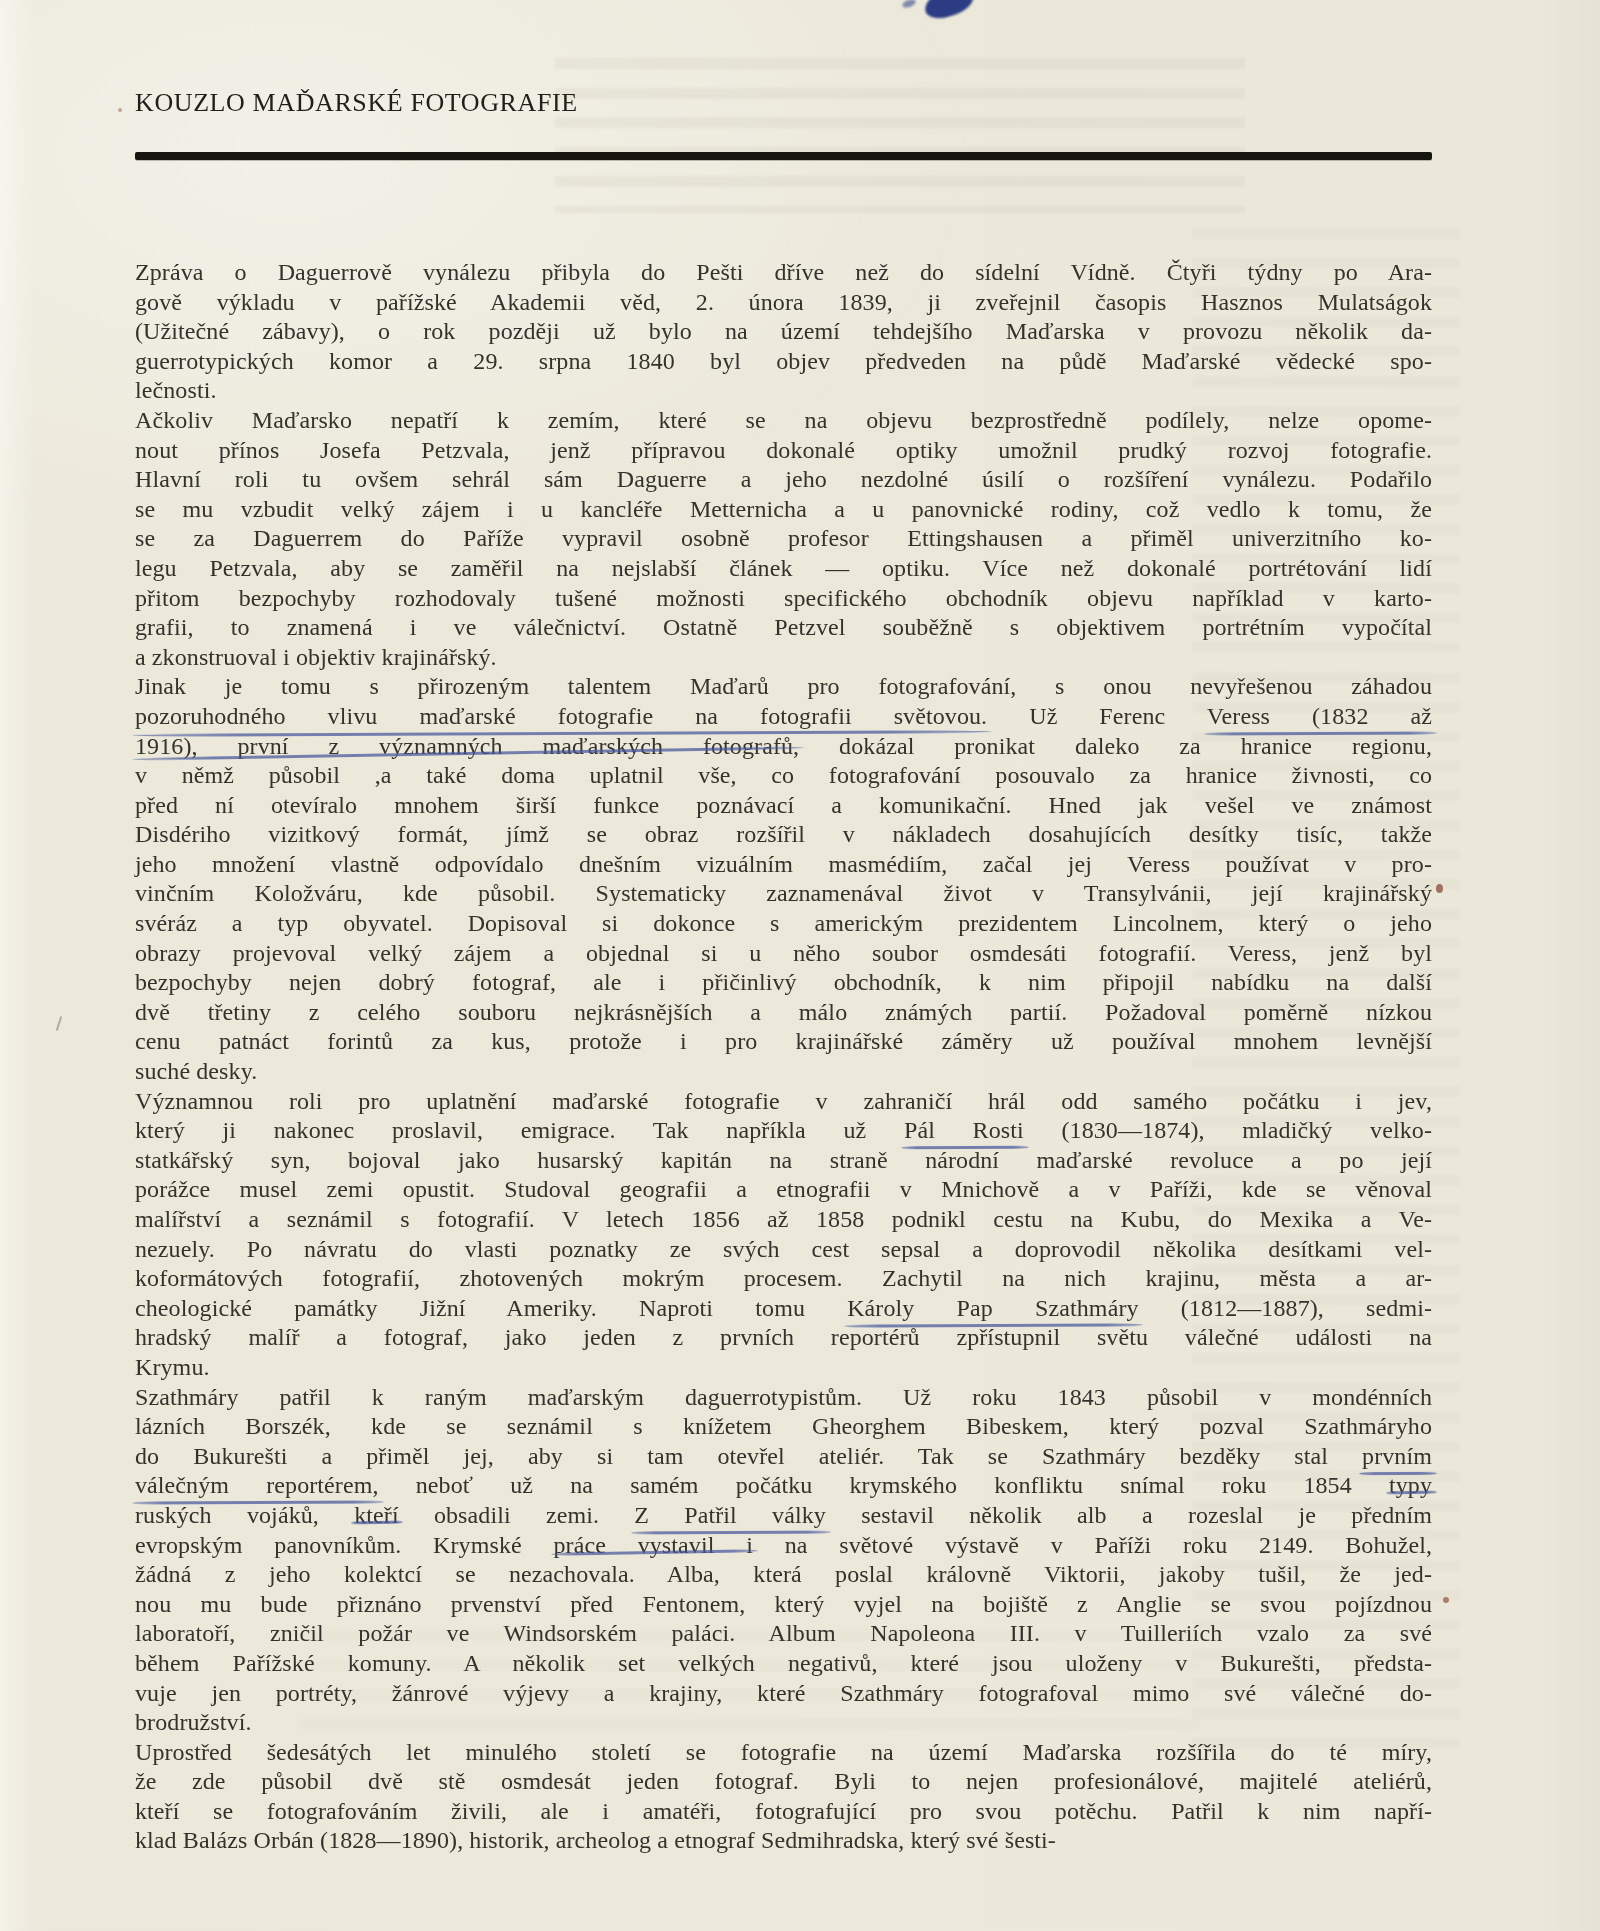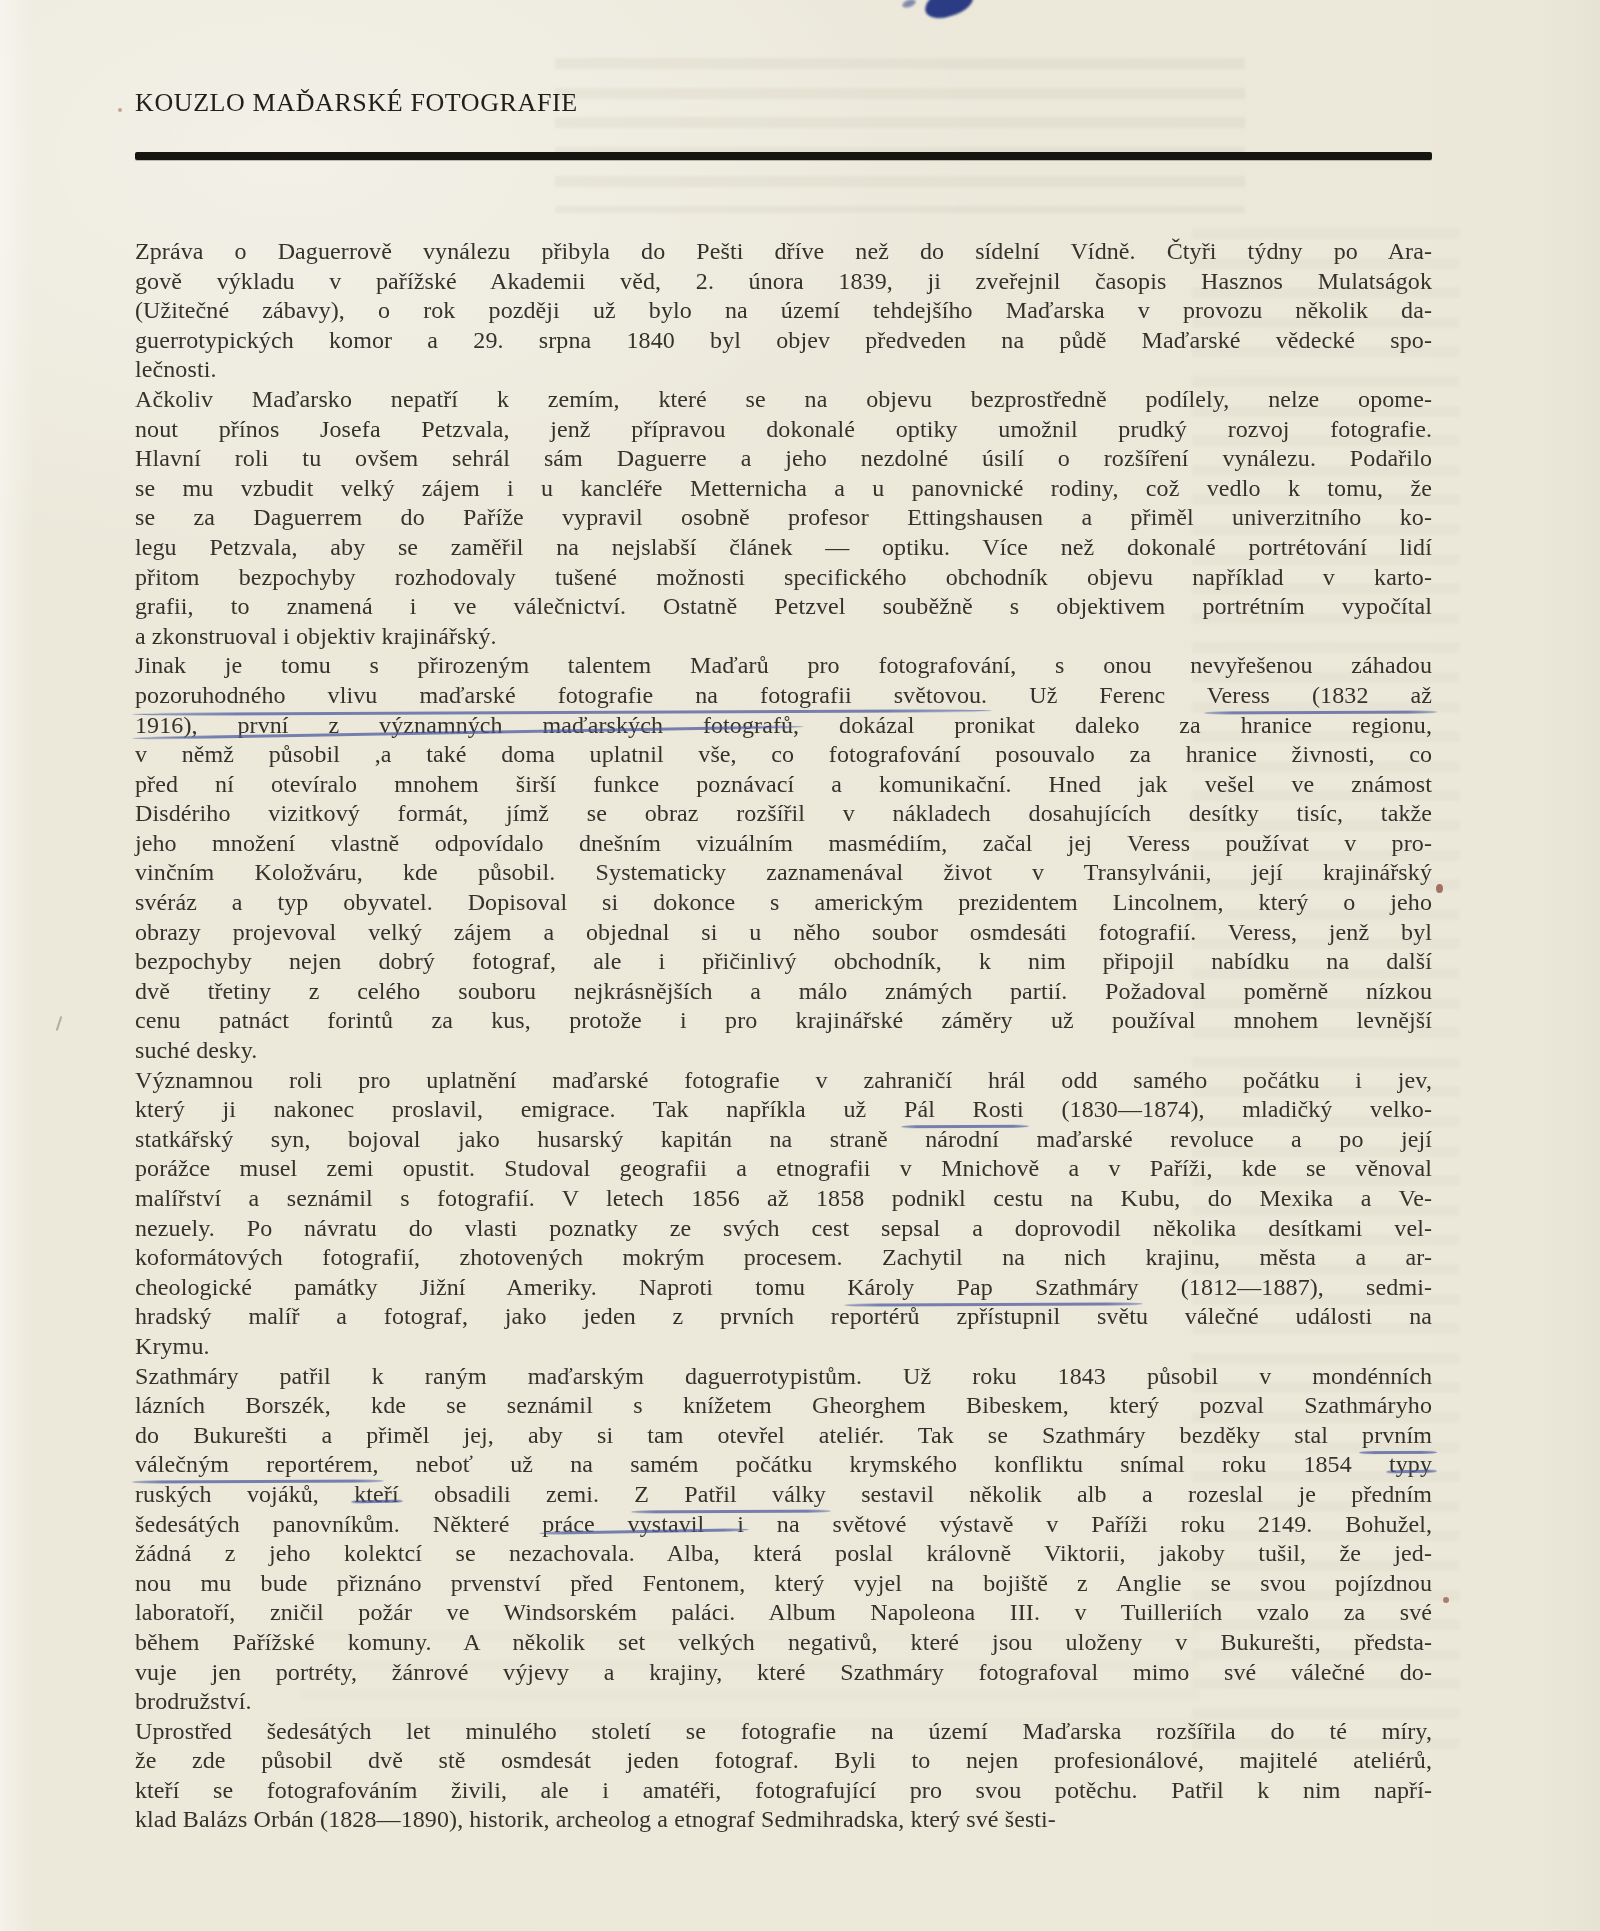--- a/index.html
+++ b/index.html
@@ -6,21 +6,21 @@
   body{width:1600px;height:1931px;background:#e7e4d6;font-family:"Liberation Serif","DejaVu Serif",serif;}
   .page{position:relative;width:1600px;height:1931px;overflow:hidden;
     background:
       radial-gradient(1200px 700px at 18% 8%, rgba(255,255,255,.35), rgba(255,255,255,0) 60%),
       linear-gradient(90deg,#f4f2e9 0px,#ece9db 34px,#ebe8da 96%,#e6e3d4 100%),
       #ebe8da;}
   .content{position:absolute;left:135px;top:88px;width:1297px;}
   .title{font-weight:normal;font-size:26px;line-height:30px;letter-spacing:.6px;color:#211f19;}
   .rule{height:8px;background:#16150f;margin-top:34px;border-radius:2px;
     box-shadow:0 1px 0 rgba(22,21,15,.25);}
-  .text-body{margin-top:77px;color:#34322b;font-size:24px;line-height:29.6px;
+  .text-body{margin-top:98px;color:#34322b;font-size:24px;line-height:29.6px;
     letter-spacing:.1px;}
   .line{text-align:justify;text-align-last:justify;height:29.6px;white-space:nowrap;}
   .line.last{text-align-last:left;font-family:Liberation Serif, serif;}
   
   .pen-u,.pen-s{position:relative;}
   .pen-u::after,.pen-s::after{content:"";position:absolute;left:-3px;right:-5px;height:3px;
     background:var(--pen,#47579c);opacity:.72;border-radius:40%/100%;filter:blur(.4px);}
   .pen-u::after{bottom:-6px;transform:rotate(-.25deg);}
   .pen-s::after{bottom:4px;transform:rotate(-1deg);}
   
@@ -105,21 +105,21 @@
           <div class="line"><span>cheologické památky Jižní Ameriky. Naproti tomu </span><span class="pen-u">Károly Pap Szathmáry</span><span> (1812—1887), sedmi-</span></div>
           <div class="line"><span>hradský malíř a fotograf, jako jeden z prvních reportérů zpřístupnil světu válečné události na</span></div>
           <div class="line last"><span>Krymu.</span></div>
         </div>
         <div>
           <div class="line"><span>Szathmáry patřil k raným maďarským daguerrotypistům. Už roku 1843 působil v mondénních</span></div>
           <div class="line"><span>lázních Borszék, kde se seznámil s knížetem Gheorghem Bibeskem, který pozval Szathmáryho</span></div>
           <div class="line"><span>do Bukurešti a přiměl jej, aby si tam otevřel ateliér. Tak se Szathmáry bezděky stal </span><span class="pen-u">prvním</span></div>
           <div class="line"><span class="pen-u">válečným reportérem,</span><span> neboť už na samém počátku krymského konfliktu snímal roku 1854 </span><span class="pen-s">typy</span></div>
           <div class="line"><span>ruských vojáků, </span><span class="pen-s">kteří</span><span> obsadili zemi. </span><span class="pen-u">Z Patřil války</span><span> sestavil několik alb a rozeslal je předním</span></div>
-          <div class="line"><span>šedesátých panovníkům. Některé </span><span class="pen-s">práce vystavil i</span><span> na světové výstavě v Paříži roku 2149. Bohužel,</span></div>
+          <div class="line"><span>evropským panovníkům. Krymské </span><span class="pen-s">práce vystavil i</span><span> na světové výstavě v Paříži roku 2149. Bohužel,</span></div>
           <div class="line"><span>žádná z jeho kolektcí se nezachovala. Alba, která poslal královně Viktorii, jakoby tušil, že jed-</span></div>
           <div class="line"><span>nou mu bude přiznáno prvenství před Fentonem, který vyjel na bojiště z Anglie se svou pojízdnou</span></div>
           <div class="line"><span>laboratoří, zničil požár ve Windsorském paláci. Album Napoleona III. v Tuilleriích vzalo za své</span></div>
           <div class="line"><span>během Pařížské komuny. A několik set velkých negativů, které jsou uloženy v Bukurešti, předsta-</span></div>
           <div class="line"><span>vuje jen portréty, žánrové výjevy a krajiny, které Szathmáry fotografoval mimo své válečné do-</span></div>
           <div class="line last"><span>brodružství.</span></div>
         </div>
         <div>
           <div class="line"><span>Uprostřed šedesátých let minulého století se fotografie na území Maďarska rozšířila do té míry,</span></div>
           <div class="line"><span>že zde působil dvě stě osmdesát jeden fotograf. Byli to nejen profesionálové, majitelé ateliérů,</span></div>

